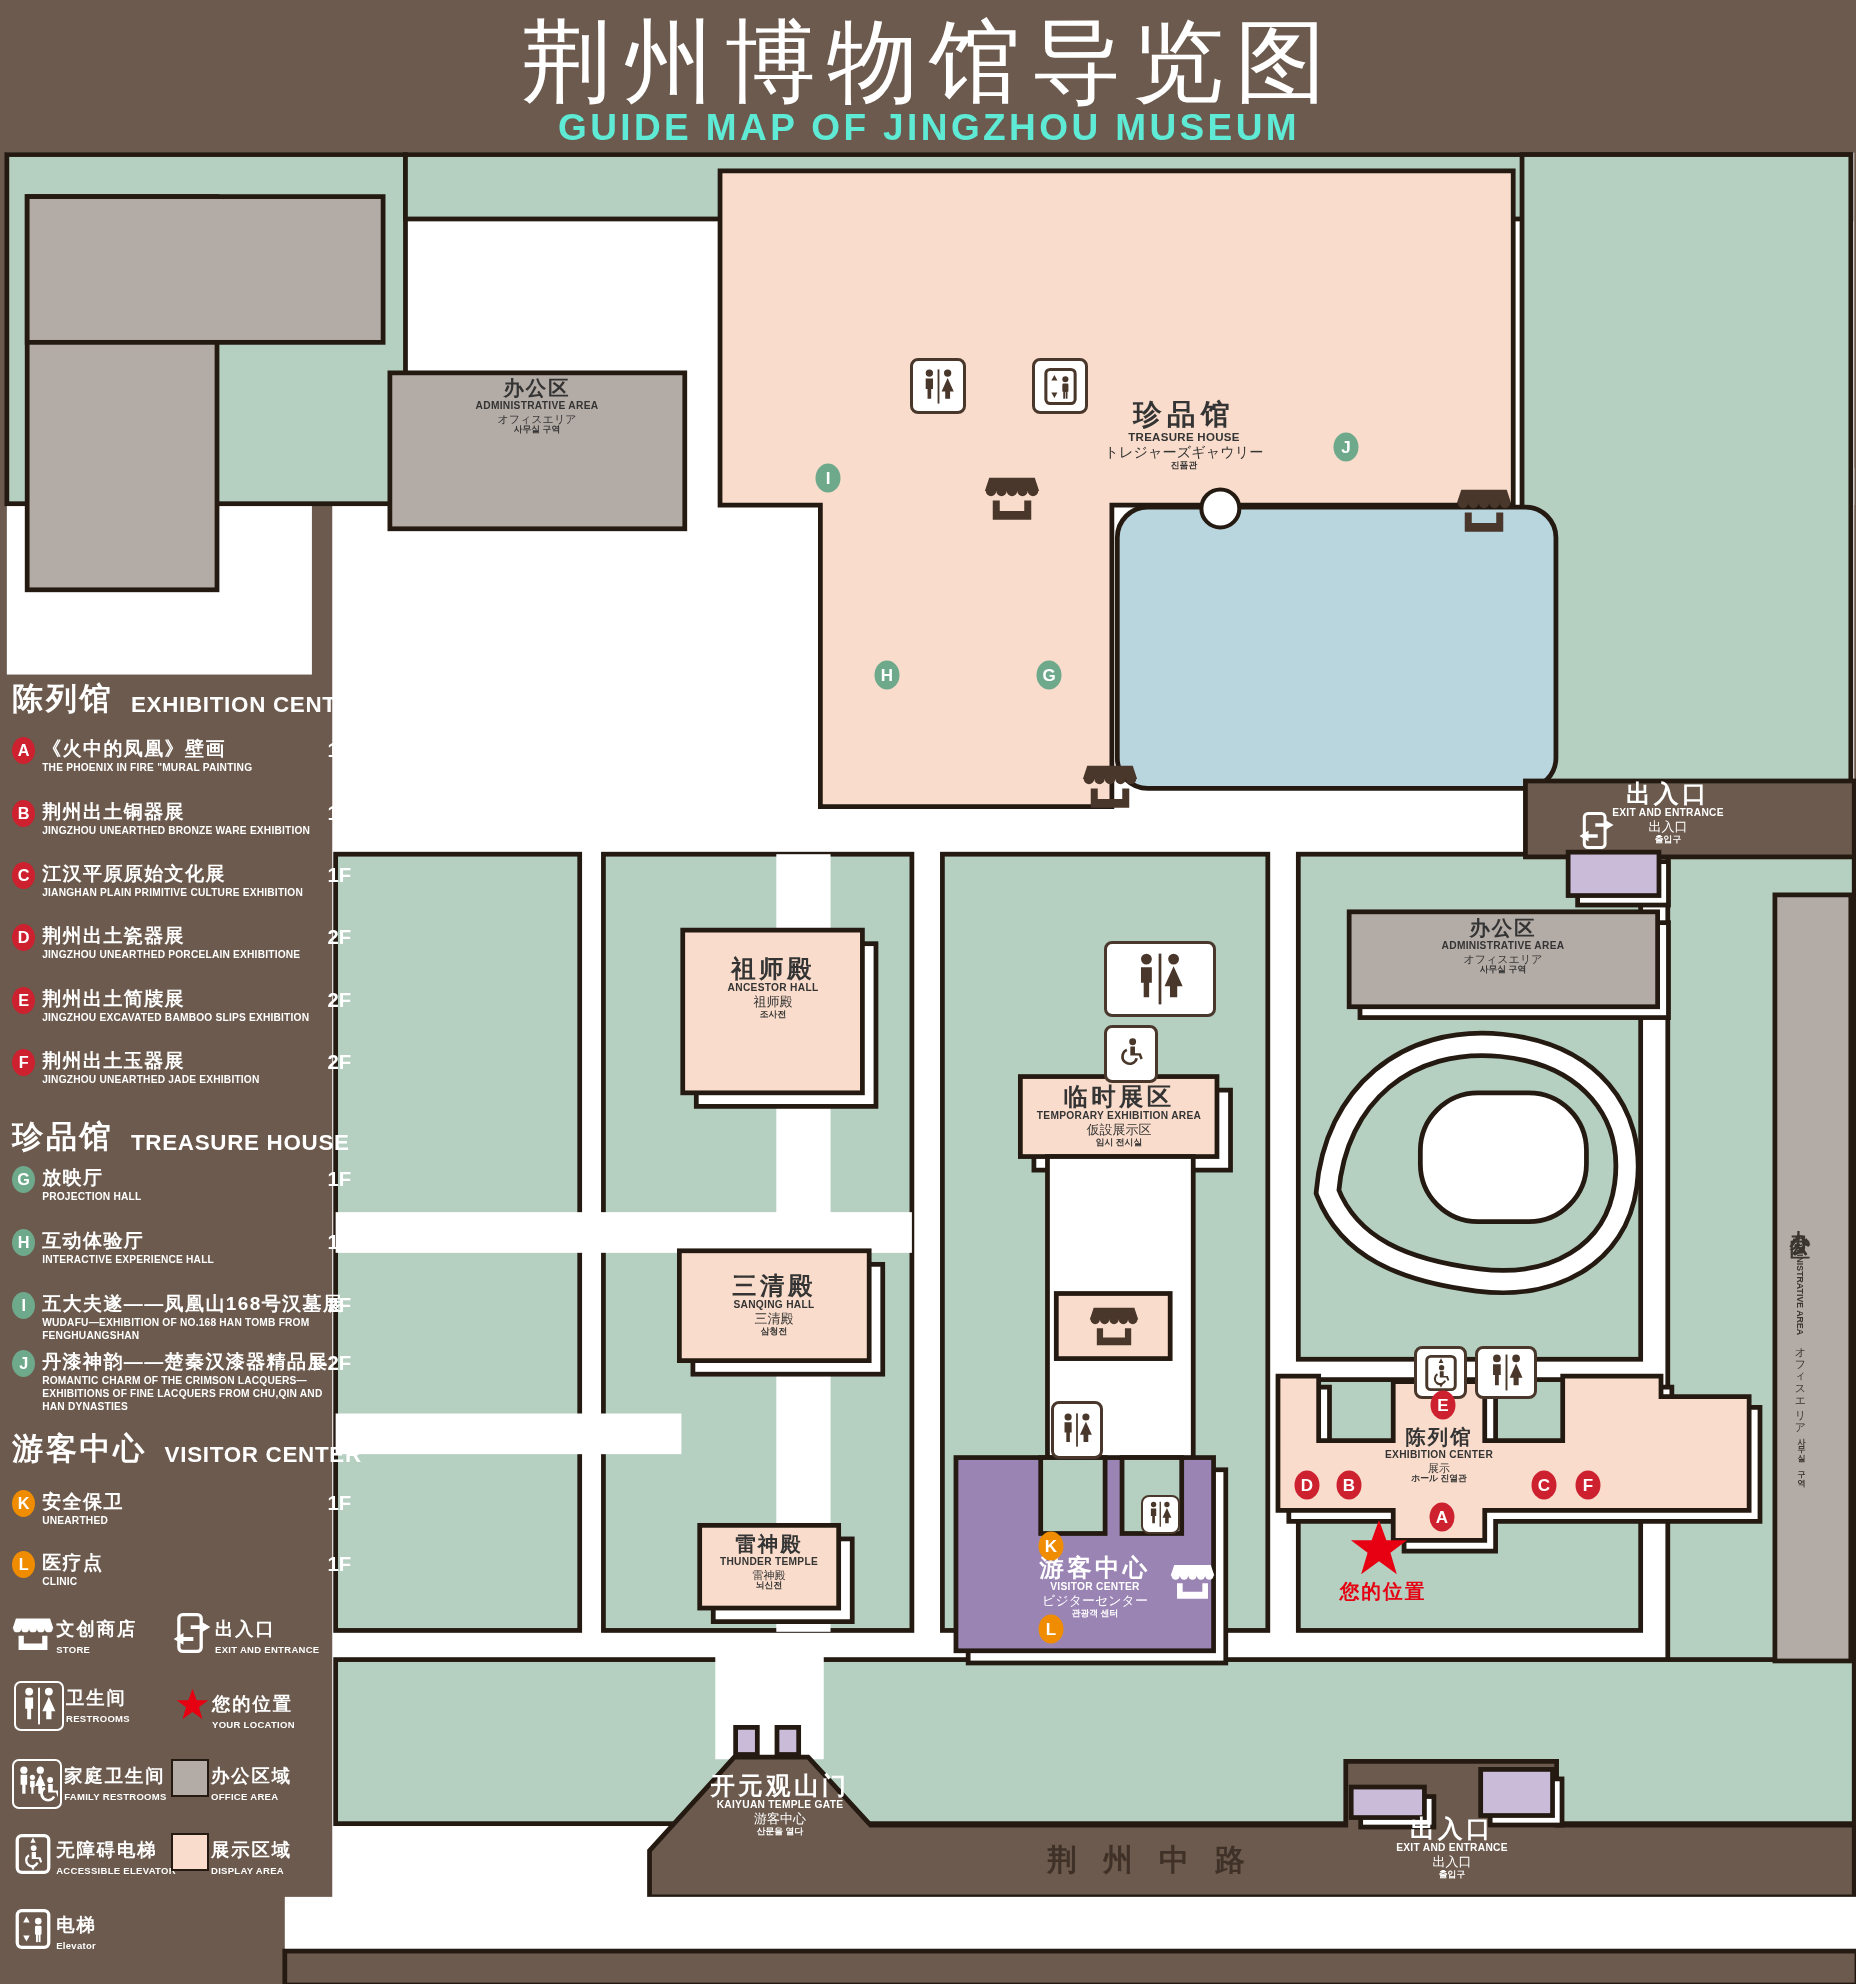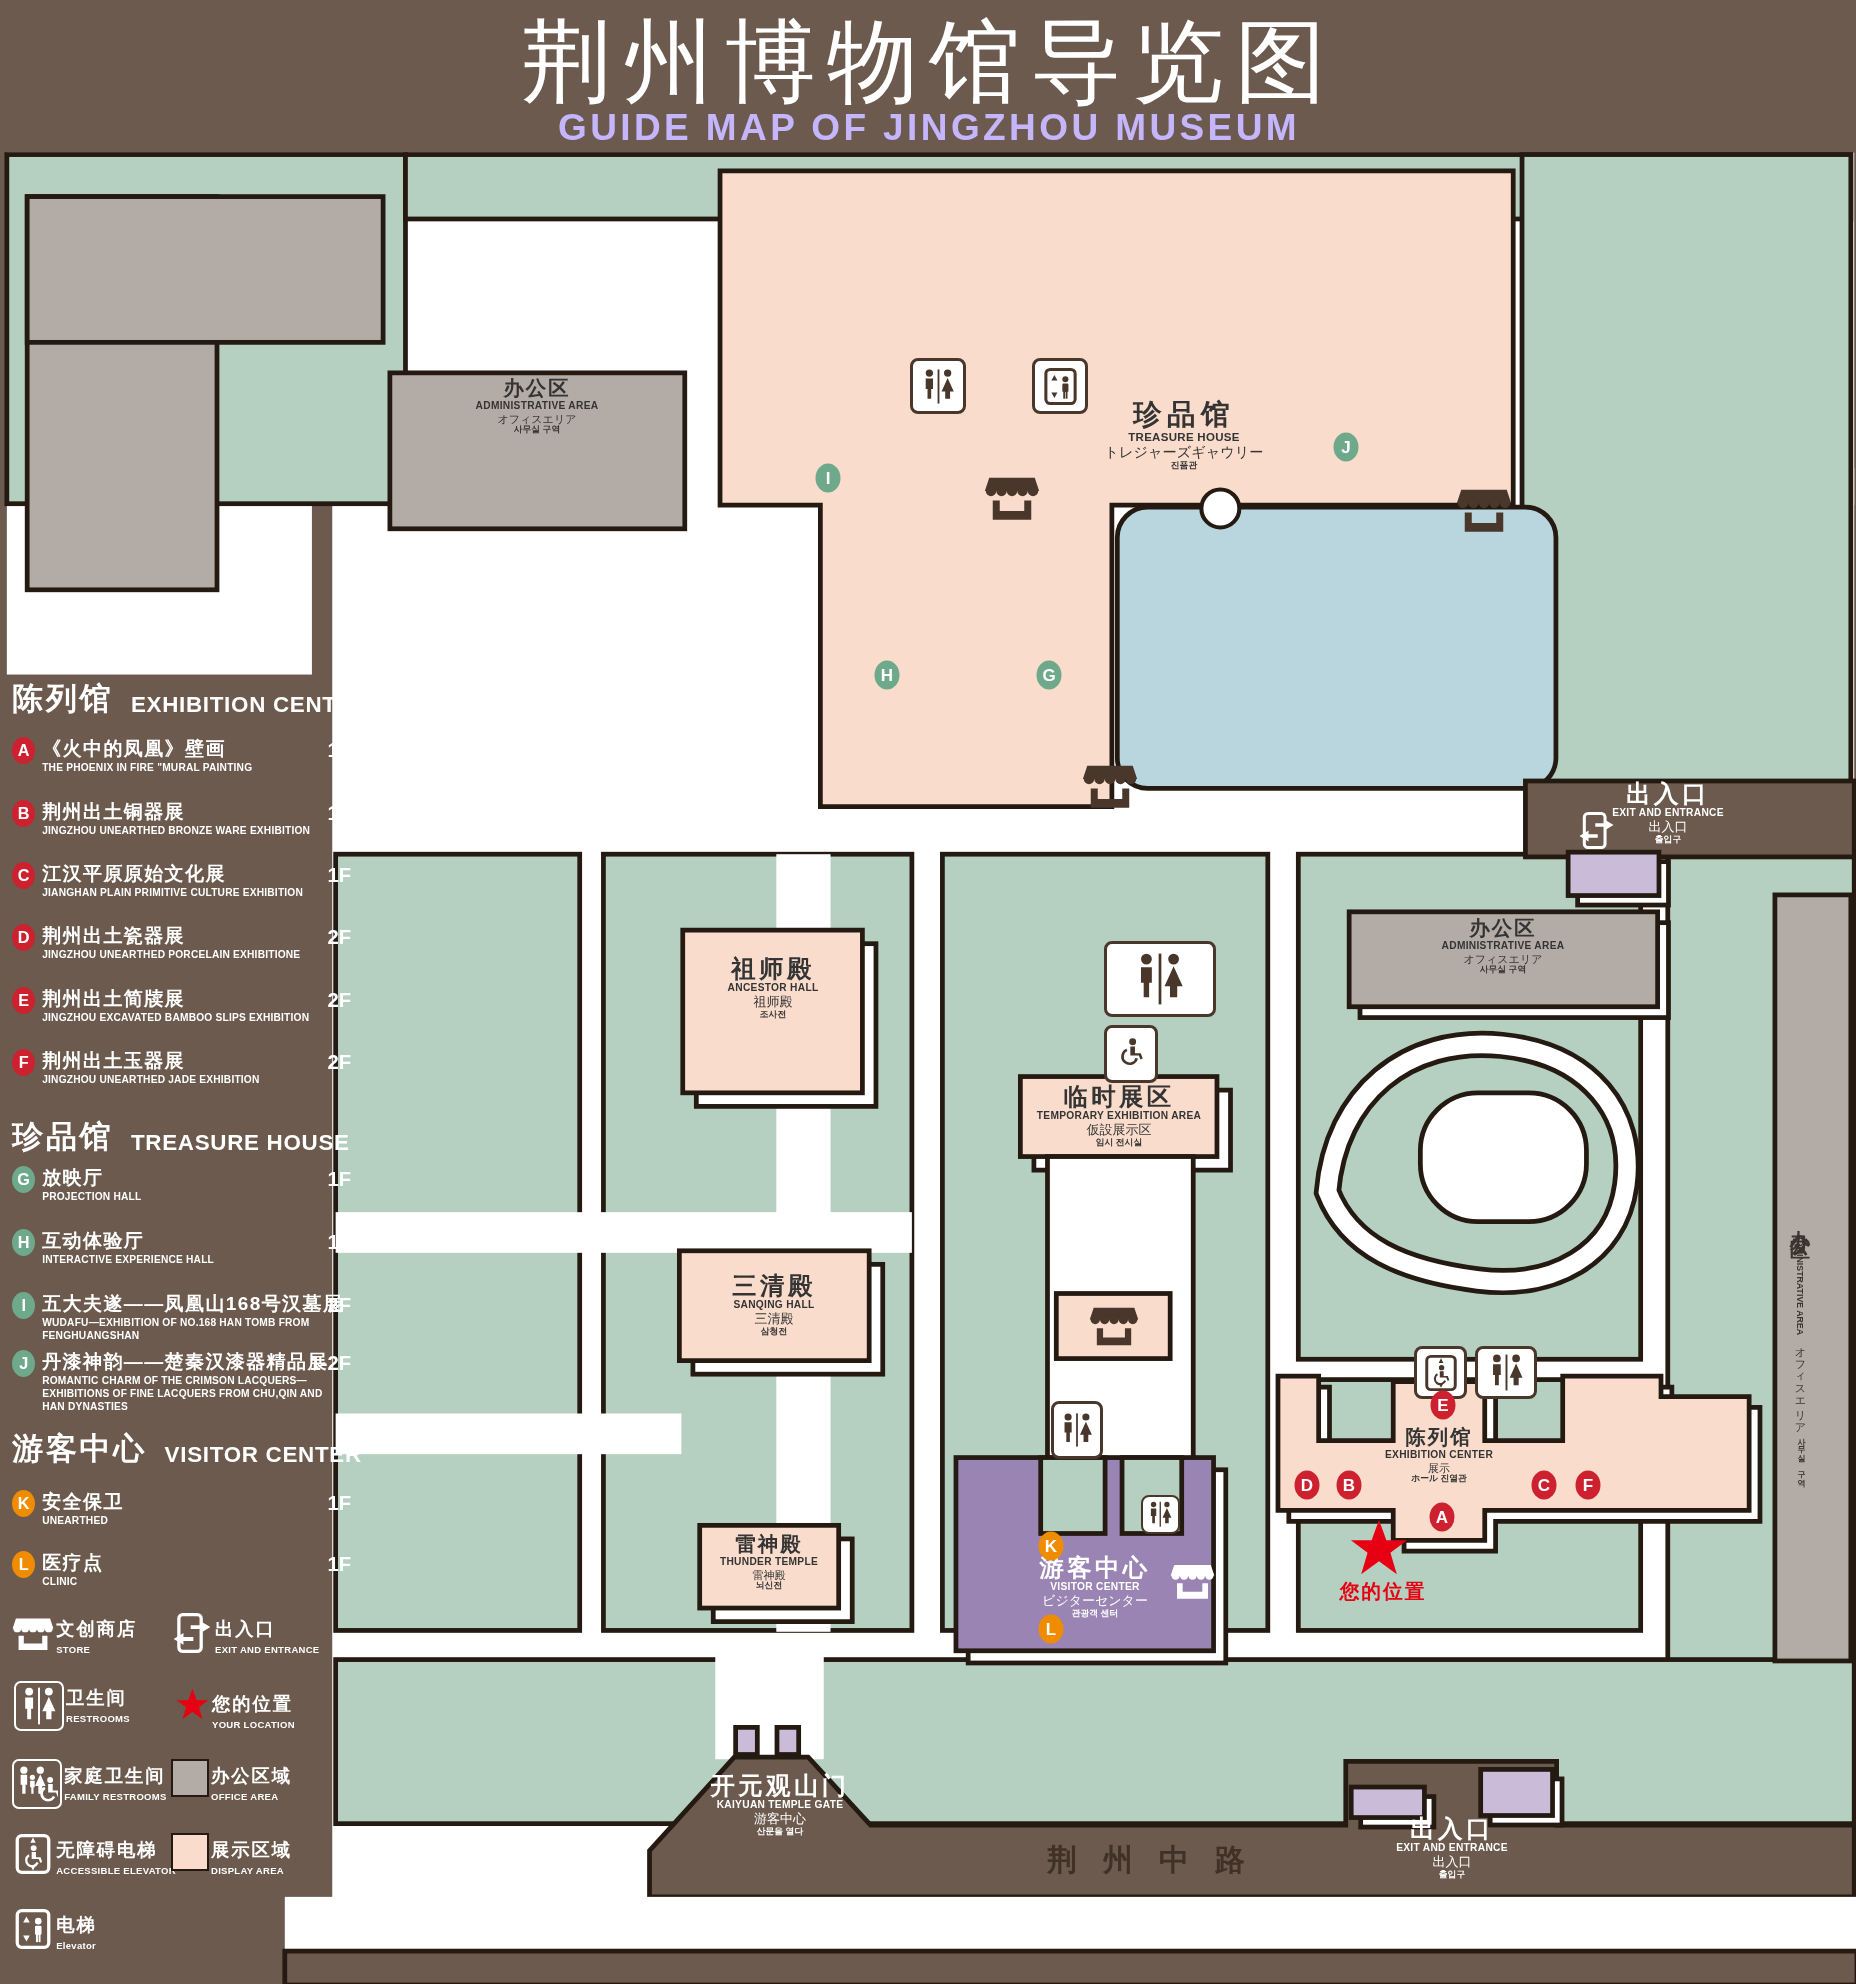--- a/index.html
+++ b/index.html
@@ -5,21 +5,21 @@
   html,body{margin:0;padding:0;}
   body{
     width:1857px;height:1985px;position:relative;overflow:hidden;
     background:#6b5a4d;
     font-family:"Liberation Sans",sans-serif;
   }
   
   .title-cn{position:absolute;left:929px;top:1.4px;transform:translateX(-50%);
     color:#fff;font-size:91px;font-weight:normal;letter-spacing:11px;white-space:nowrap;}
   .title-en{position:absolute;left:929px;top:107px;transform:translateX(-50%);
-    color:#c4b5fd;font-size:37px;font-weight:bold;letter-spacing:3.4px;white-space:nowrap;}
+    color:#5eead4;font-size:37px;font-weight:bold;letter-spacing:3.4px;white-space:nowrap;}
   
   svg.map{position:absolute;left:0;top:0;}
   .g{fill:#b5cfc1;stroke:#241a11;stroke-width:7;}
   .gray{fill:#b3aba6;stroke:#241a11;stroke-width:7;}
   .p{fill:#f9dccb;stroke:#241a11;stroke-width:7;}
   .sh{fill:#ffffff;stroke:#241a11;stroke-width:7;}
   .lav{fill:#cabbd9;stroke:#241a11;stroke-width:7;}
   .wat{fill:#b9d5de;stroke:#241a11;stroke-width:7;}
   .brn{fill:#6b5a4d;stroke:#241a11;stroke-width:7;}
   .wp{fill:#ffffff;}

